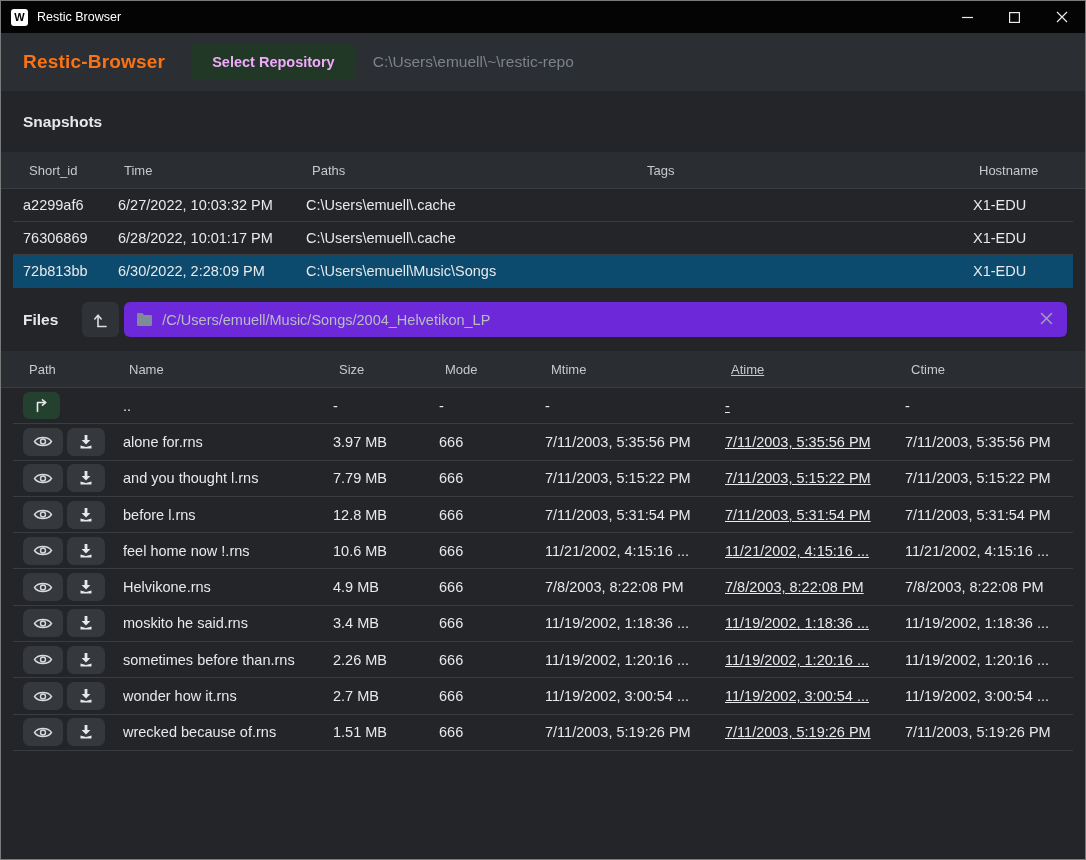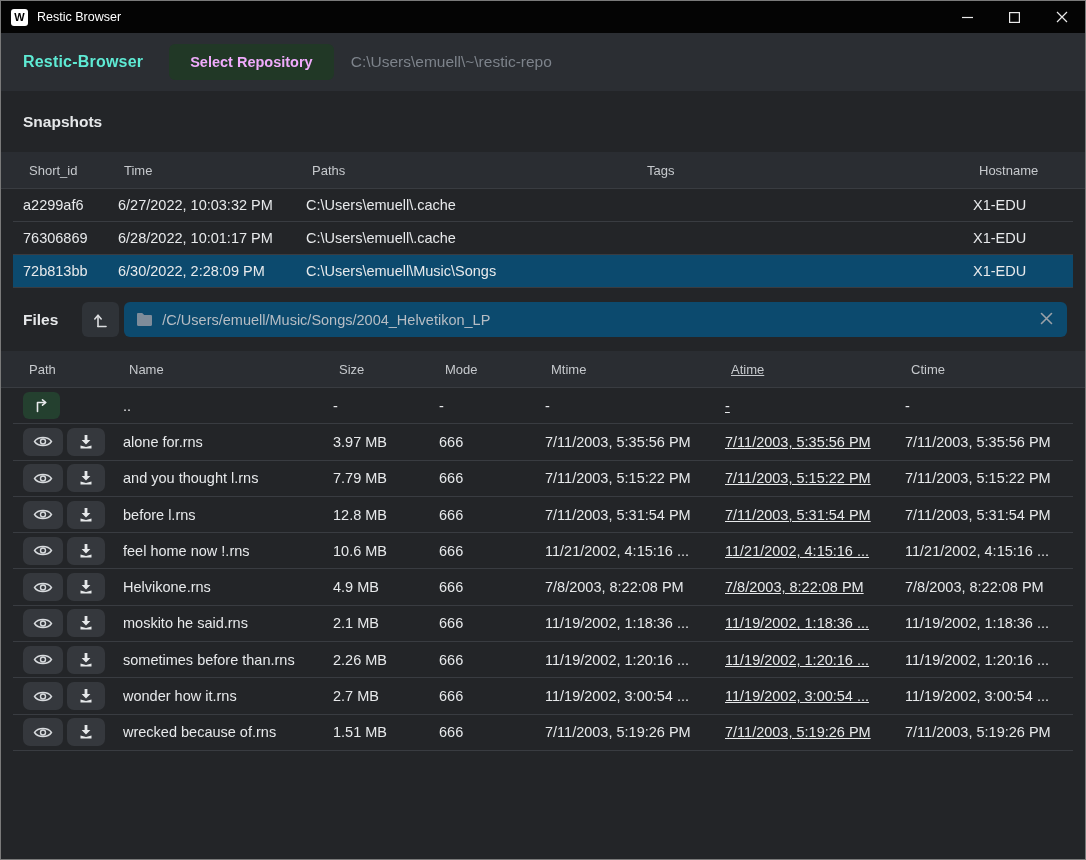--- a/index.html
+++ b/index.html
@@ -34,21 +34,21 @@
     color: #e9e9e9; font-size: 13px; cursor: default;
   }
   .ctrl svg { display: block; }
 
   
   .app-header {
     height: 58px; background: #2b2e33;
     display: flex; align-items: center;
     padding: 0 22px; flex: none;
   }
-  .app-title { font-size: 16px; font-weight: bold; color: #5eead4; letter-spacing: .2px; }
+  .app-title { font-size: 19px; font-weight: bold; color: #f97316; letter-spacing: .2px; }
   .select-repo-btn {
     margin-left: 26px;
     background: #213826; color: #f0abfc;
     font-family: inherit; font-weight: bold; font-size: 14.5px;
     border: none; border-radius: 6px;
     padding: 10px 21px; cursor: pointer;
   }
   .repo-path { margin-left: 17px; color: #7d838b; font-size: 15.5px; }
 
   
@@ -101,21 +101,21 @@
   
   .up-btn {
     margin-left: 24px;
     width: 37px; height: 35px;
     background: #2f3338; border: none; border-radius: 6px;
     display: flex; align-items: center; justify-content: center;
     cursor: pointer; flex: none;
   }
   .breadcrumb {
     margin-left: 5px; flex: 1; height: 35px;
-    background: #0c4a6e; border-radius: 6px;
+    background: #6d28d9; border-radius: 6px;
     display: flex; align-items: center;
     padding: 0 12px;
   }
   .breadcrumb-path { margin-left: 9px; color: #b7bdc4; font-size: 14.5px; white-space: nowrap; }
   .breadcrumb-clear {
     margin-left: auto; color: #9aa1a8; font-size: 17px;
     background: none; border: none; cursor: pointer; font-family: inherit;
     line-height: 1; padding: 0 2px;
   }
 
@@ -373,21 +373,21 @@
         </svg>
       </button>
       <button class="icon-btn dl">
         <svg width="16" height="16" viewBox="0 0 16 16">
           <path d="M6.6 1 H9.4 V6 H12.4 L8 10.6 L3.6 6 H6.6 Z" fill="#e6e8ea"></path>
           <path d="M2.5 11.5 L8 13 L13.5 11.5 V14.5 H2.5 Z" fill="#e6e8ea"></path>
         </svg>
       </button>
     </div>
     <div class="cell c-name">moskito he said.rns</div>
-    <div class="cell c-size">2.1 MB</div>
+    <div class="cell c-size">3.4 MB</div>
     <div class="cell c-mode">666</div>
     <div class="cell c-mtime">11/19/2002, 1:18:36 ...</div>
     <div class="cell c-atime">11/19/2002, 1:18:36 ...</div>
     <div class="cell c-ctime">11/19/2002, 1:18:36 ...</div>
   </div>
         <div class="trow file-row">
     <div class="cell c-actions">
       <button class="icon-btn">
         <svg width="20" height="15" viewBox="0 0 20 15">
           <path d="M1.5 7.5 C5 2.2 15 2.2 18.5 7.5 C15 12.8 5 12.8 1.5 7.5 Z" fill="none" stroke="#d7dadd" stroke-width="1.4"></path>

